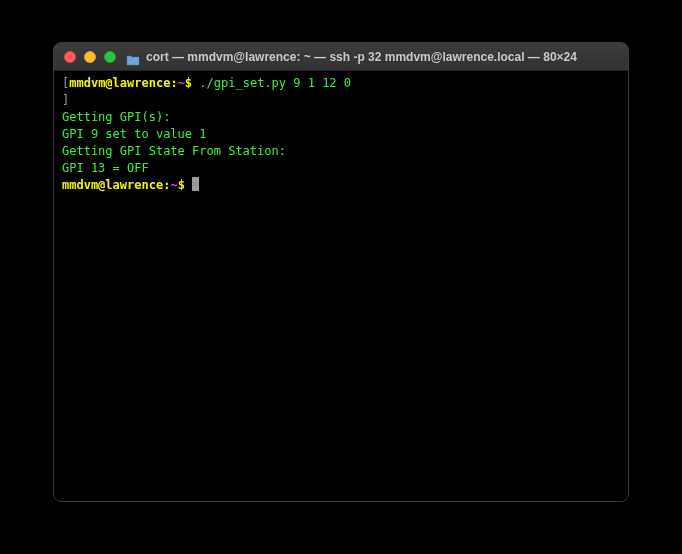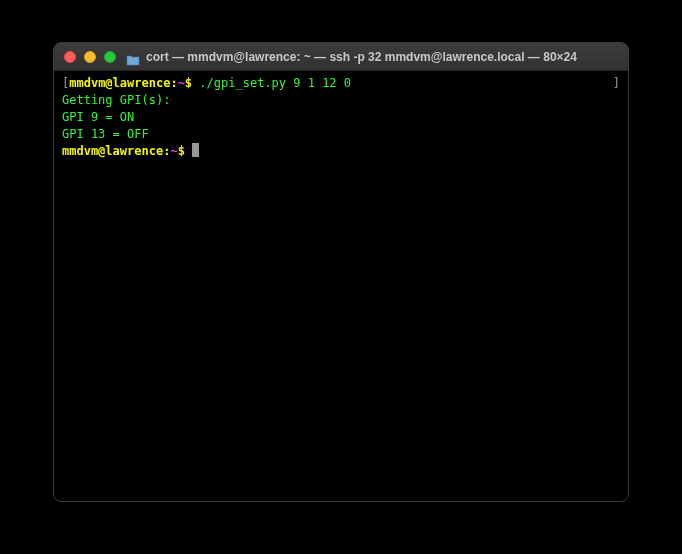--- a/index.html
+++ b/index.html
@@ -101,20 +101,21 @@
       background: #999;
       vertical-align: text-bottom;
       margin-bottom: 1px;
     }
     .bracket {
       color: #999;
     }
     .row-wrap {
       display: flex;
       justify-content: space-between;
+      flex-direction: column;
     }
   </style>
 </head>
 <body>
 
 <div class="window">
   <div class="titlebar">
     <div class="traffic-lights">
       <div class="light red"></div>
       <div class="light yellow"></div>
@@ -126,18 +127,19 @@
       </svg>
     </span>
     <span class="title-text">cort — mmdvm@lawrence: ~ — ssh -p 32 mmdvm@lawrence.local — 80×24</span>
   </div>
   <div class="terminal-body">
     <div class="row-wrap">
         <span><span class="bracket">[</span><span class="prompt-user">mmdvm@lawrence</span><span class="prompt-sep">:</span><span class="prompt-tilde">~</span><span class="prompt-dollar">$</span><span class="cmd"> </span><span class="cmd">./gpi_set.py 9 1 12 0</span></span>
         <span class="bracket">]</span>
       </div>
     <div class="line">Getting GPI(s):</div>
+    <div class="line">GPI 9 set to value 1</div>
     <div class="line"></div>
-    <div class="line">GPI 9 = ON</div>
+    <div class="line">Getting GPI State From Station:</div>
     <div class="line">GPI 13 = OFF</div>
     <div><span class="prompt-user">mmdvm@lawrence</span><span class="prompt-sep">:</span><span class="prompt-tilde">~</span><span class="prompt-dollar">$</span><span> </span><span class="cursor"></span></div>
   </div>
 </div>
 
 </body></html>

